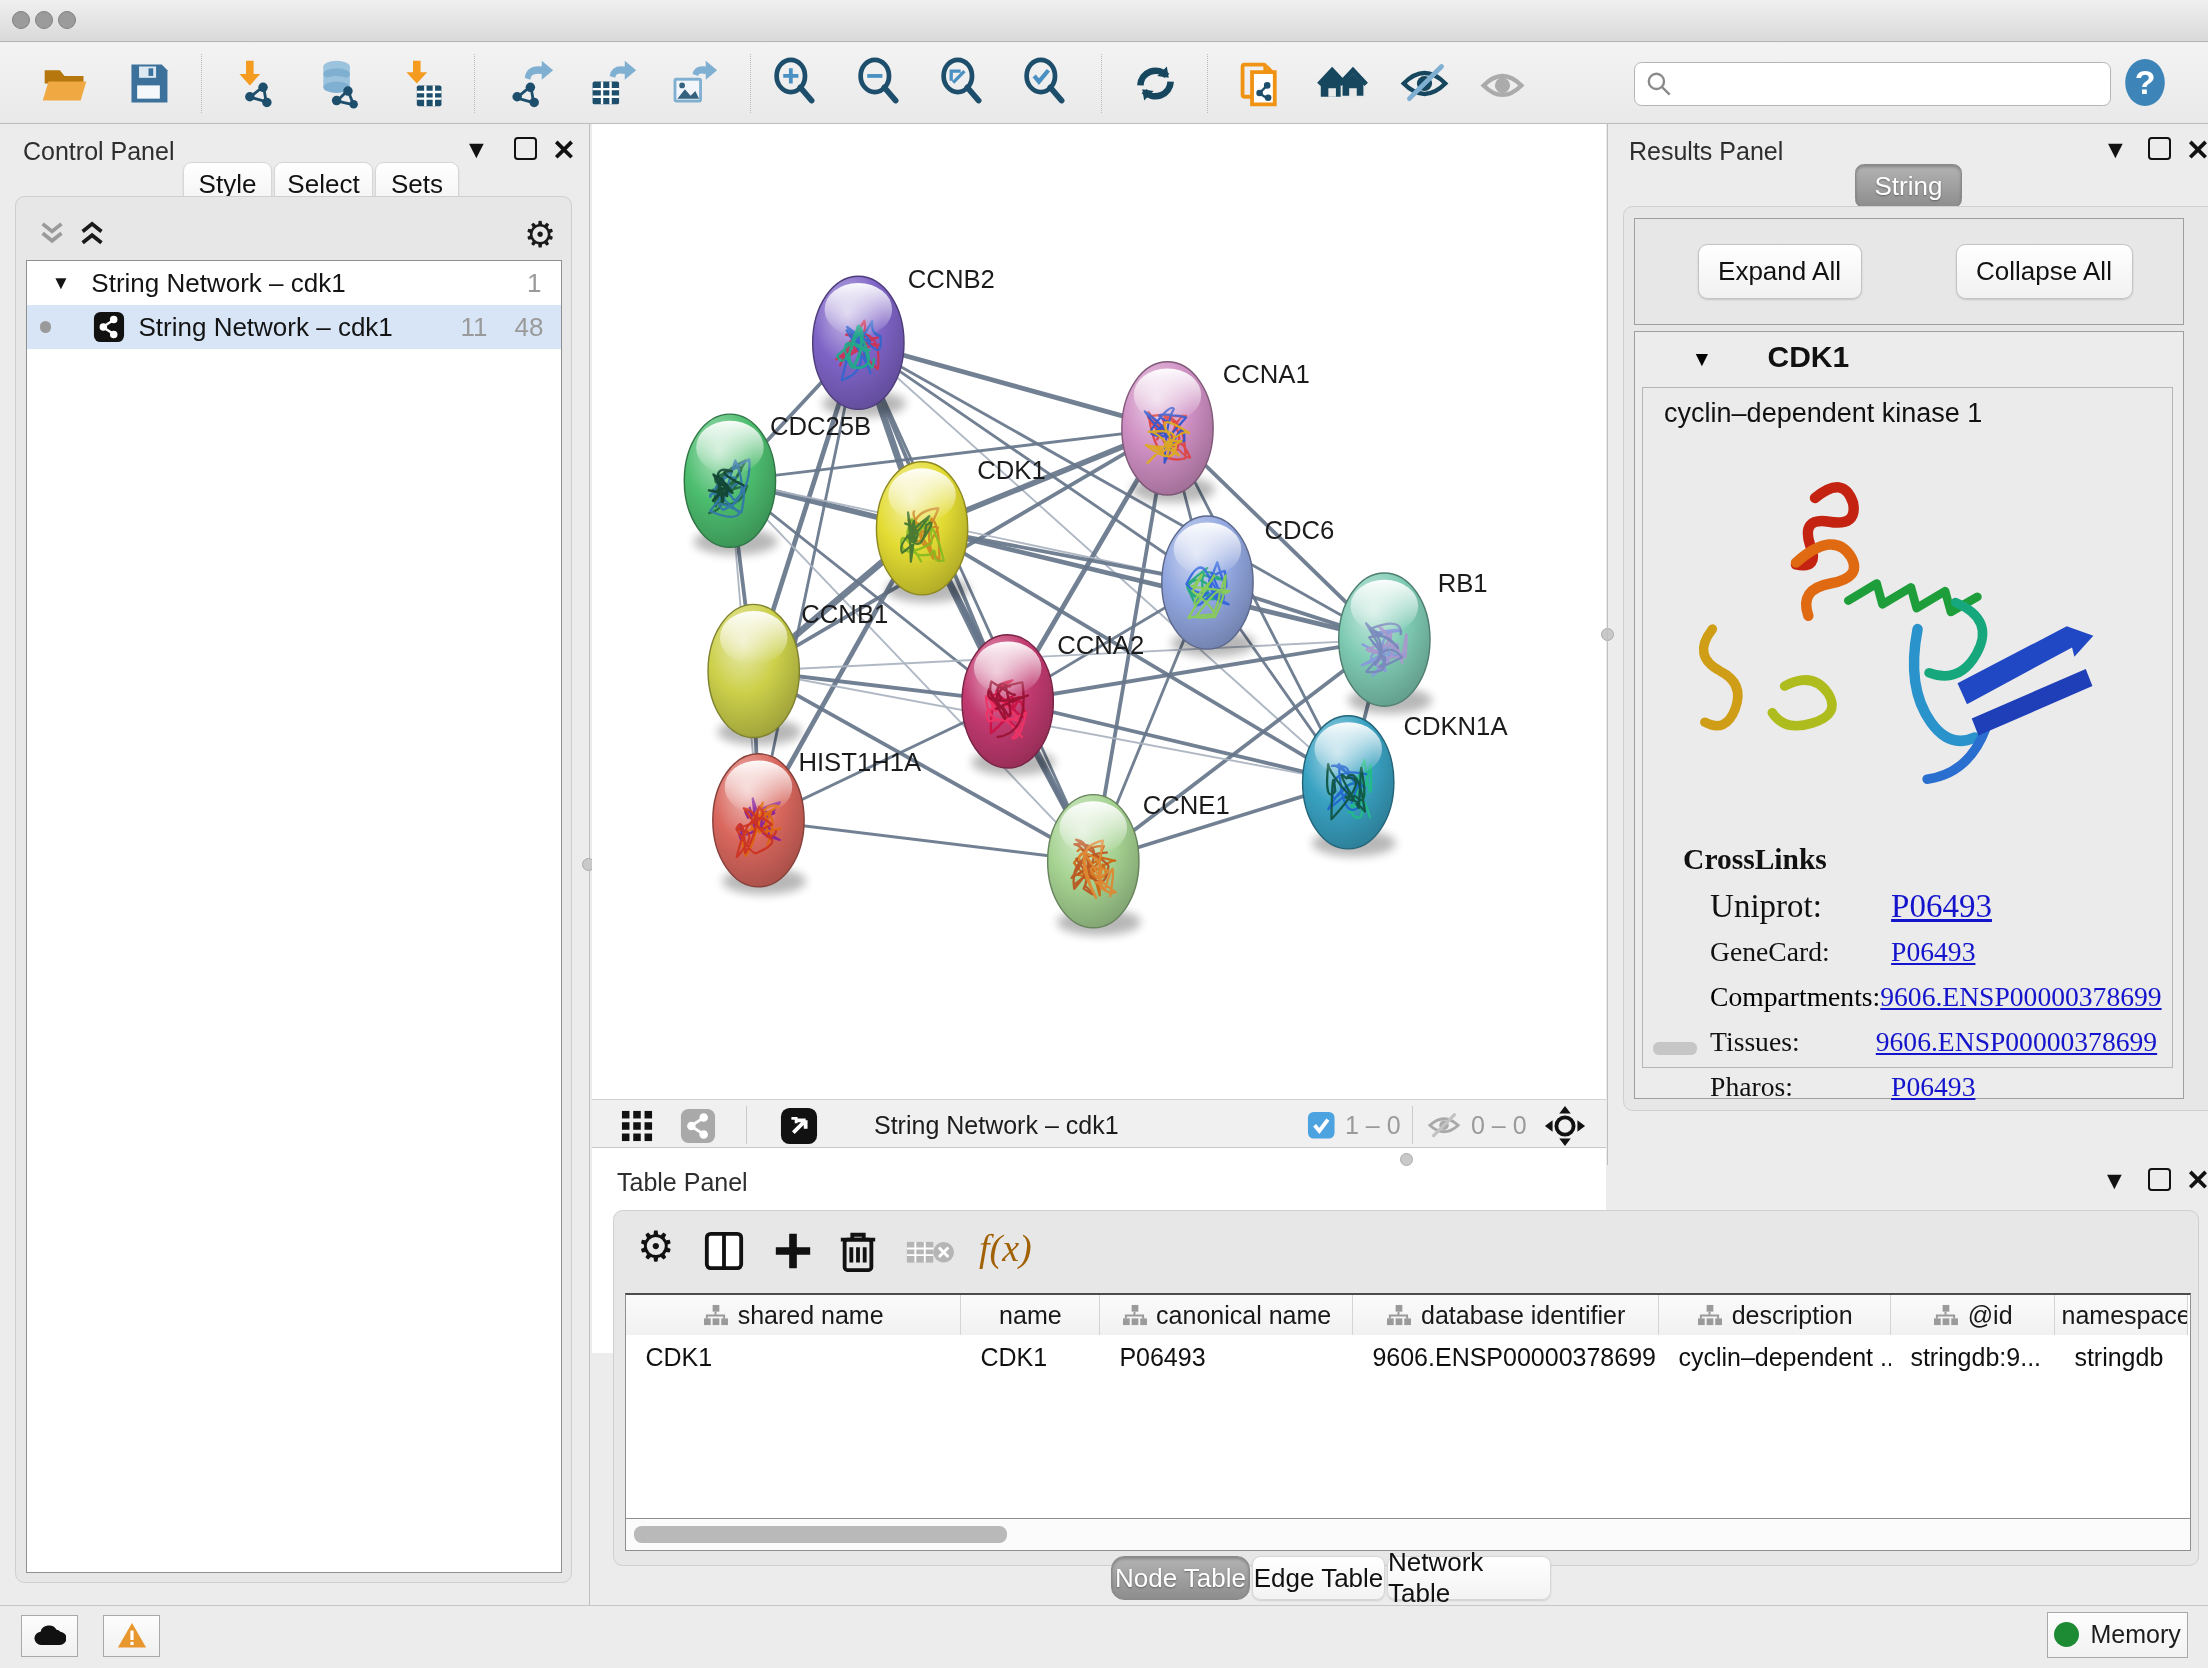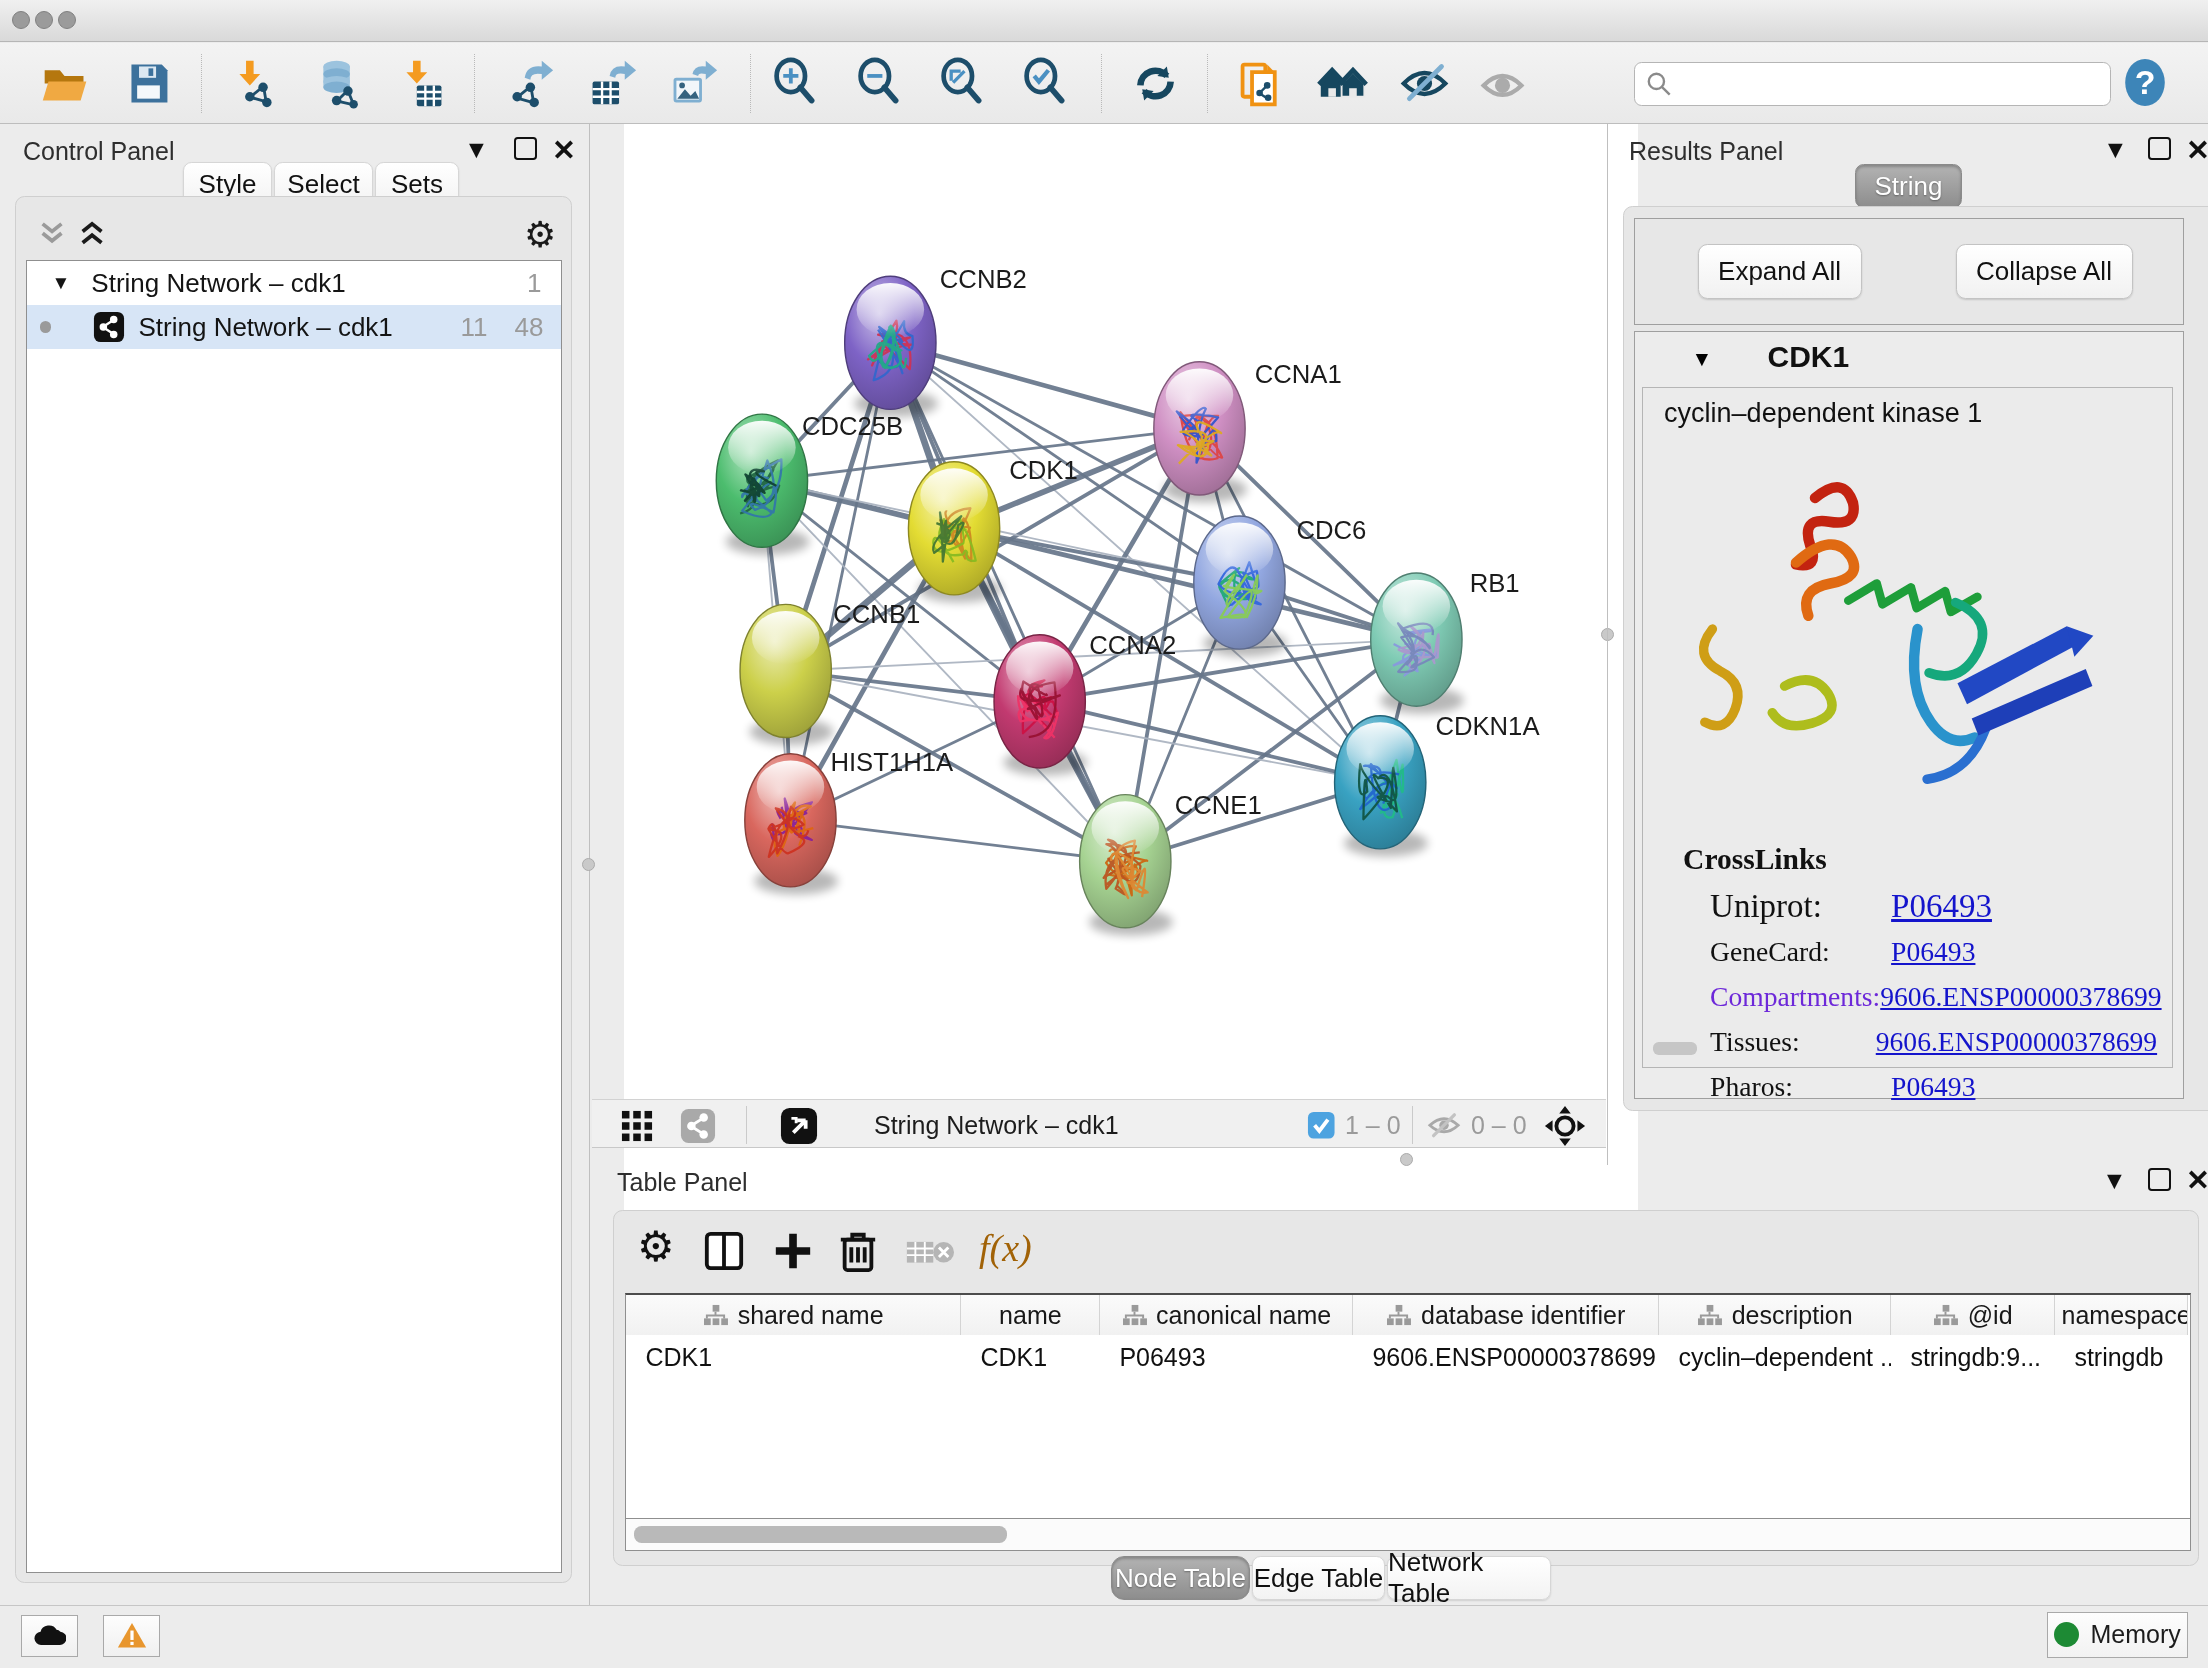--- a/index.html
+++ b/index.html
@@ -269,21 +269,21 @@
         </svg>
         <span style="margin-left:13.3px;">String Network – cdk1</span>
         <span class="gray" style="margin-left:auto;">11</span>
         <span class="gray" style="margin-left:27px; margin-right:17px;">48</span>
       </div>
     </div>
   </div>
 </div>
 <div class="abs splitter-dot" style="left:582px; top:858px;"></div>
 
-<div class="abs" style="left:624px; top:124px; width:1014px; height:1229px; background:#fff;">
+<div class="abs" style="left:592px; top:124px; width:1014px; height:1229px; background:#fff;">
   <svg id="network-svg" width="1014" height="976" viewBox="0 0 1066 1026">
       <defs>
         <linearGradient id="gloss" x1="0" y1="0" x2="0" y2="1">
           <stop offset="0%" stop-color="#fff" stop-opacity="0.95"></stop>
           <stop offset="100%" stop-color="#fff" stop-opacity="0"></stop>
         </linearGradient>
         <filter id="soft" x="-50%" y="-50%" width="200%" height="200%">
           <feGaussianBlur stdDeviation="5"></feGaussianBlur>
         </filter>
         <radialGradient id="g0" cx="38%" cy="28%" r="80%">
@@ -578,21 +578,21 @@
         <div id="crosslinks-rows" class="abs" style="left:67px; top:496px; width:447px;">
             <div class="serif" style="display: flex; height: 45px; align-items: center; font-size: 33px;">
               <span style="width: 181px; color: rgb(17, 17, 17);">Uniprot:</span>
               <a class="xlink serif">P06493</a>
             </div>
             <div class="serif" style="display: flex; height: 45px; align-items: center; font-size: 27.6px;">
               <span style="width: 181px; color: rgb(17, 17, 17);">GeneCard:</span>
               <a class="xlink serif">P06493</a>
             </div>
             <div class="serif" style="display: flex; height: 45px; align-items: center; font-size: 27.6px;">
-              <span style="width: 181px; color: #6d28d9;">Compartments:</span>
+              <span style="width: 181px; color: #000000;">Compartments:</span>
               <a class="xlink serif">9606.ENSP00000378699</a>
             </div>
             <div class="serif" style="display: flex; height: 45px; align-items: center; font-size: 27.6px;">
               <span style="width: 181px; color: rgb(17, 17, 17);">Tissues:</span>
               <a class="xlink serif">9606.ENSP00000378699</a>
             </div>
             <div class="serif" style="display: flex; height: 45px; align-items: center; font-size: 27.6px;">
               <span style="width: 181px; color: rgb(17, 17, 17);">Pharos:</span>
               <a class="xlink serif">P06493</a>
             </div>

